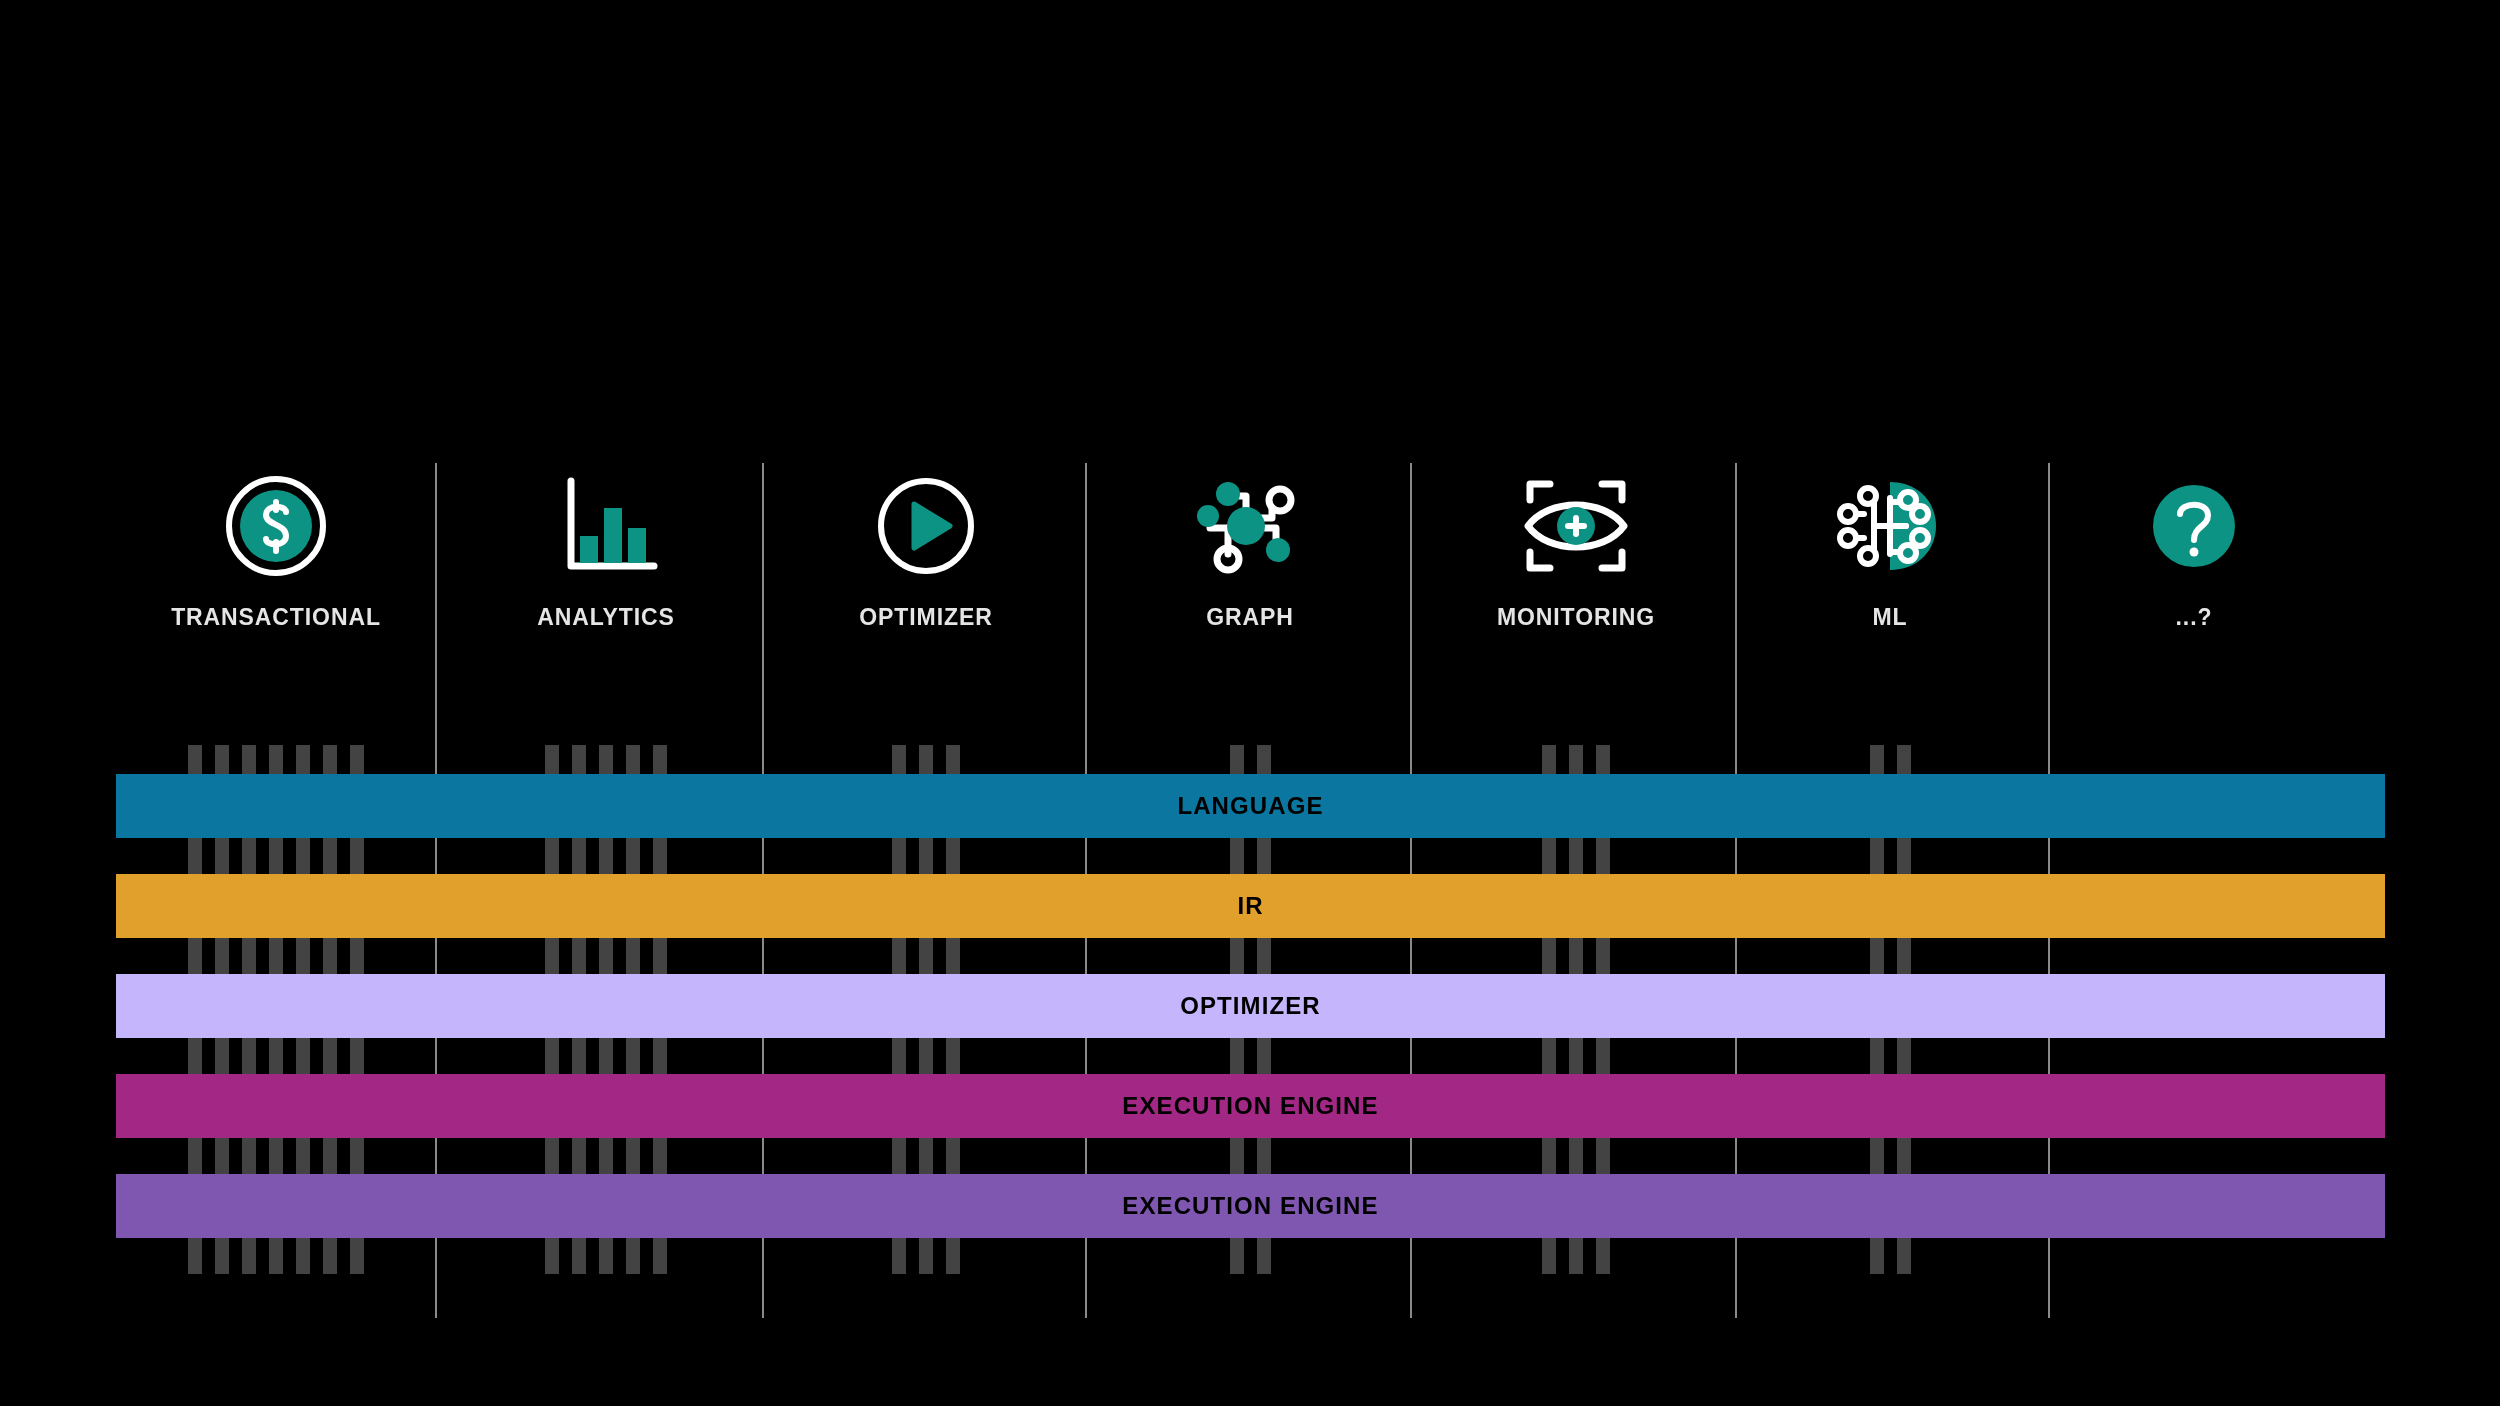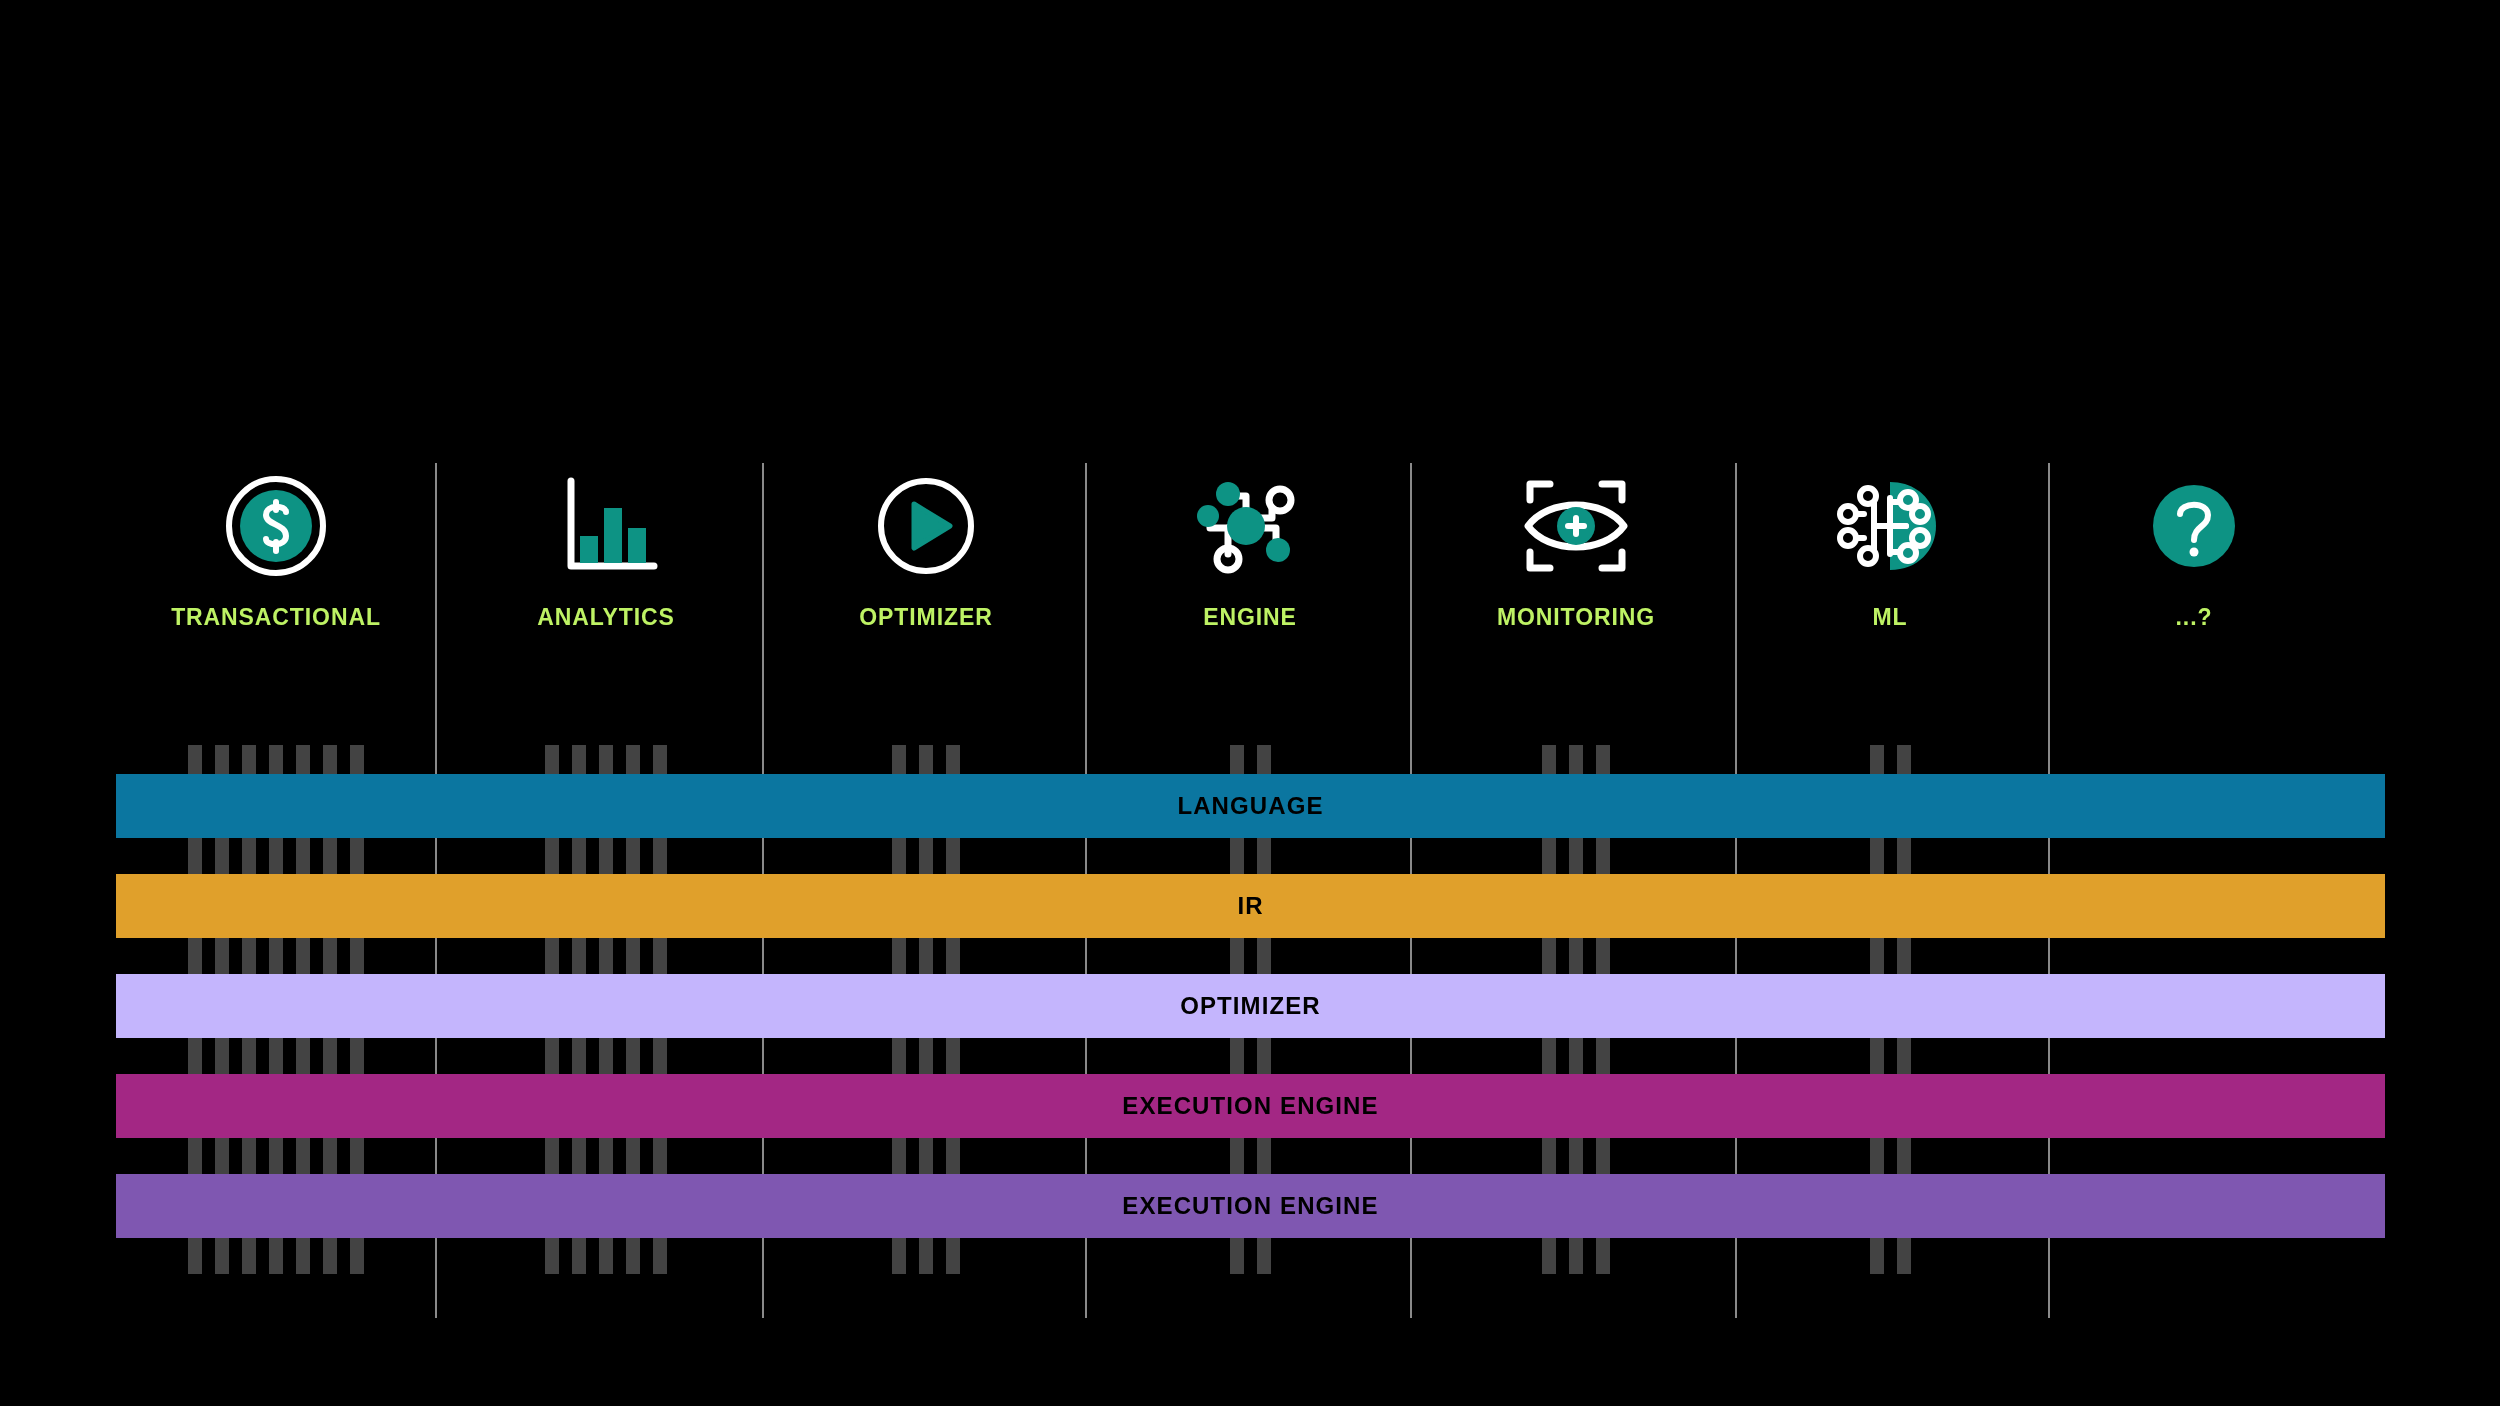--- a/index.html
+++ b/index.html
@@ -69,21 +69,21 @@
   }
   .col-icon {
     height: 112px;
     width: 140px;
     display: flex;
     align-items: center;
     justify-content: center;
   }
   .col-label {
     margin-top: 22px;
-    color: #bef264;
+    color: #e5e5e5;
     font-size: 23px;
     font-weight: bold;
     letter-spacing: 0.9px;
     white-space: nowrap;
     text-align: center;
   }
 
   
   .pin {
     position: absolute;
@@ -308,21 +308,21 @@
           <path d="M78 34 L78 44 L52 44"></path>
         </g>
         <circle cx="34" cy="20" r="12" fill="#0d9384"></circle>
         <circle cx="14" cy="42" r="11" fill="#0d9384"></circle>
         <circle cx="52" cy="52" r="19" fill="#0d9384"></circle>
         <circle cx="84" cy="76" r="12" fill="#0d9384"></circle>
         <circle cx="86" cy="26" r="11" fill="none" stroke="#ffffff" stroke-width="7"></circle>
         <circle cx="34" cy="85" r="11" fill="none" stroke="#ffffff" stroke-width="7"></circle>
       </svg>
     </div>
-    <div class="col-label">ENGINE</div>
+    <div class="col-label">GRAPH</div>
   </div>
 
   <div class="column" style="left:1506px;width:140px;">
     <div class="col-icon">
       <svg width="112" height="104" viewBox="0 0 112 104">
         <g stroke="#ffffff" stroke-width="7" fill="none" stroke-linecap="round" stroke-linejoin="round">
           <path d="M10 26 L10 10 L30 10"></path>
           <path d="M82 10 L102 10 L102 26"></path>
           <path d="M10 78 L10 94 L30 94"></path>
           <path d="M82 94 L102 94 L102 78"></path>

